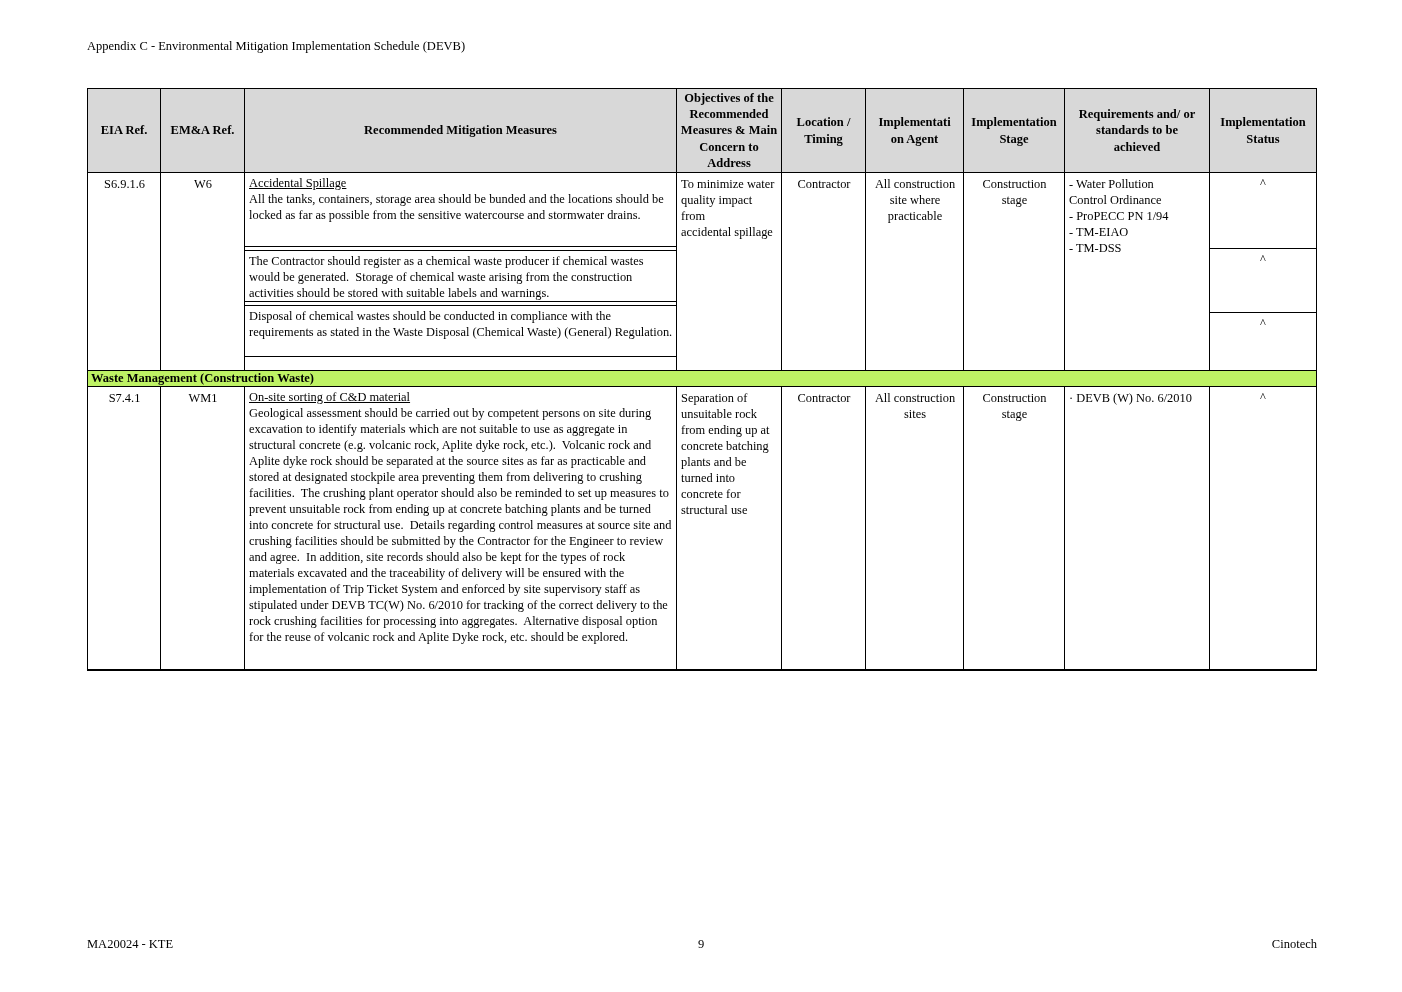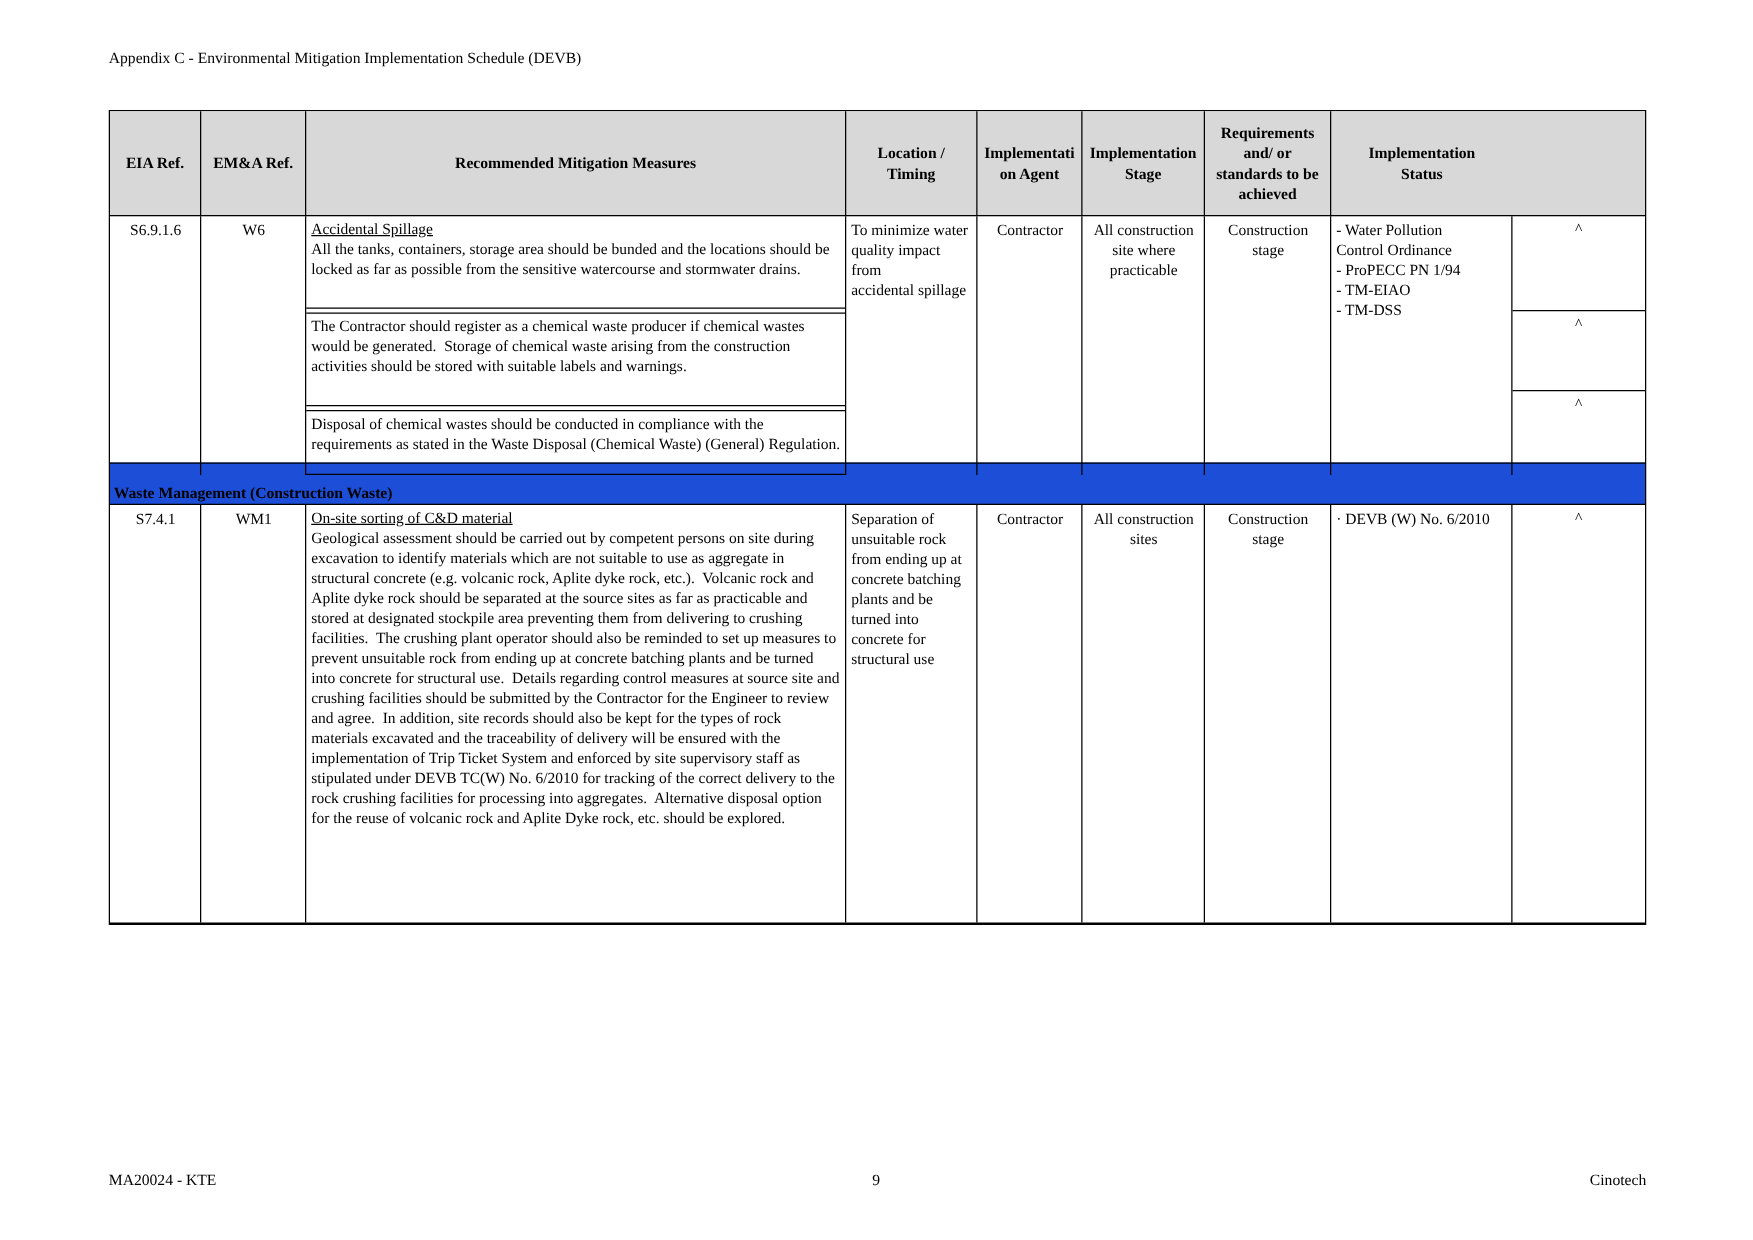--- a/index.html
+++ b/index.html
@@ -47,38 +47,38 @@
   .pre { white-space: pre-line; }
   .prewrap { white-space: pre-wrap; }
 
   
   .row-1 { height: 197px; }
   .measures-col { padding: 0; display: flex; flex-direction: column; }
   .m-box { padding: 2px 3px 0 4px; overflow: hidden; }
   .m-title { display: block; text-decoration: underline; }
   .m1 { height: 74px; border-bottom: 1px solid #000; }
   .m-gap { height: 3px; flex: none; }
-  .m2 { height: 75px; border-top: 1px solid #000; border-bottom: 1px solid #000; }
+  .m2 { height: 52px; border-top: 1px solid #000; border-bottom: 1px solid #000; }
   .m3 { height: 52px; border-top: 1px solid #000; border-bottom: 1px solid #000; }
   .status-col { padding: 0; display: flex; flex-direction: column; text-align: center; }
   .s-cell { padding-top: 2px; }
   .s1 { height: 75px; }
   .s2 { height: 64px; border-top: 1px solid #000; }
   .s3 { flex: 1; border-top: 1px solid #000; }
 
   
   .section-row {
-    height: 17px; background: #1d4ed8;
+    height: 17px; background: #bef264;
     border-top: 1px solid #000; border-bottom: 1px solid #000;
     font-weight: bold; font-size: 12.5px; line-height: 15px;
-    padding: 16px 3px;
-  }
-
-  
-  .row-2 { height: 334px; }
+    padding: 0 3px;
+  }
+
+  
+  .row-2 { height: 282px; }
   .m-single { padding: 2px 3px 0 4px; }
 
   
   .footer-left  { position: absolute; left: 87px;  top: 937px; font-size: 12.5px; }
   .footer-center{ position: absolute; left: 0; right: 0; top: 937px; text-align: center; font-size: 12.5px; }
   .footer-right { position: absolute; right: 85px; top: 937px; font-size: 12.5px; }
 </style>
 </head>
 <body>
 
@@ -88,20 +88,27 @@
 
   <div class="grid-row hdr-row">
     <div class="cell">
         <span>EIA Ref.</span>
       </div>
     <div class="cell">
         <span>EM&amp;A Ref.</span>
       </div>
     <div class="cell">
         <span>Recommended Mitigation Measures</span>
+      </div>
+    <div class="cell">
+        <span>Objectives of the
+Recommended
+Measures &amp; Main
+Concern to
+Address</span>
       </div>
     <div class="cell">
         <span>Location /
 Timing</span>
       </div>
     <div class="cell">
         <span>Implementati
 on Agent</span>
       </div>
     <div class="cell">

